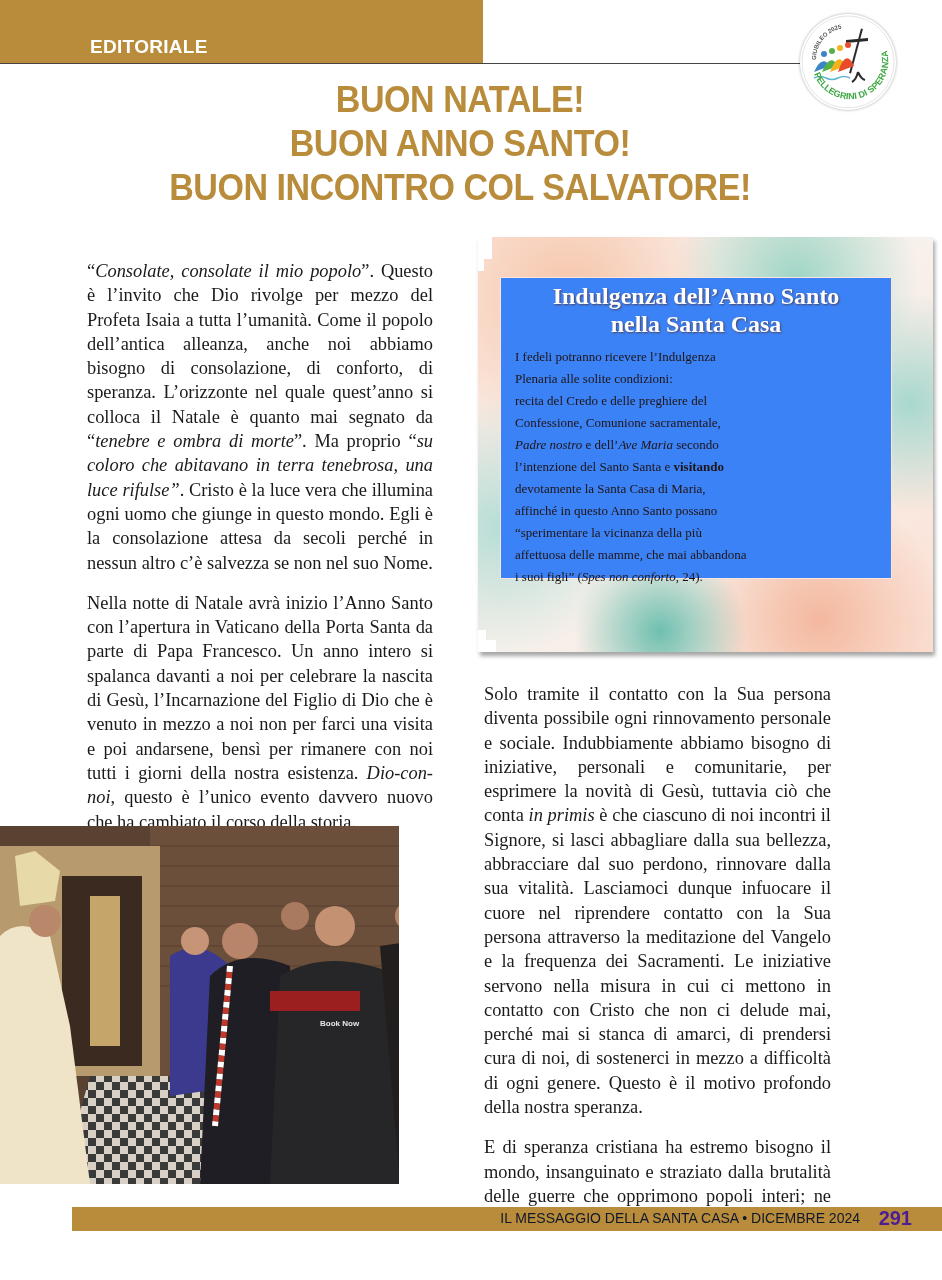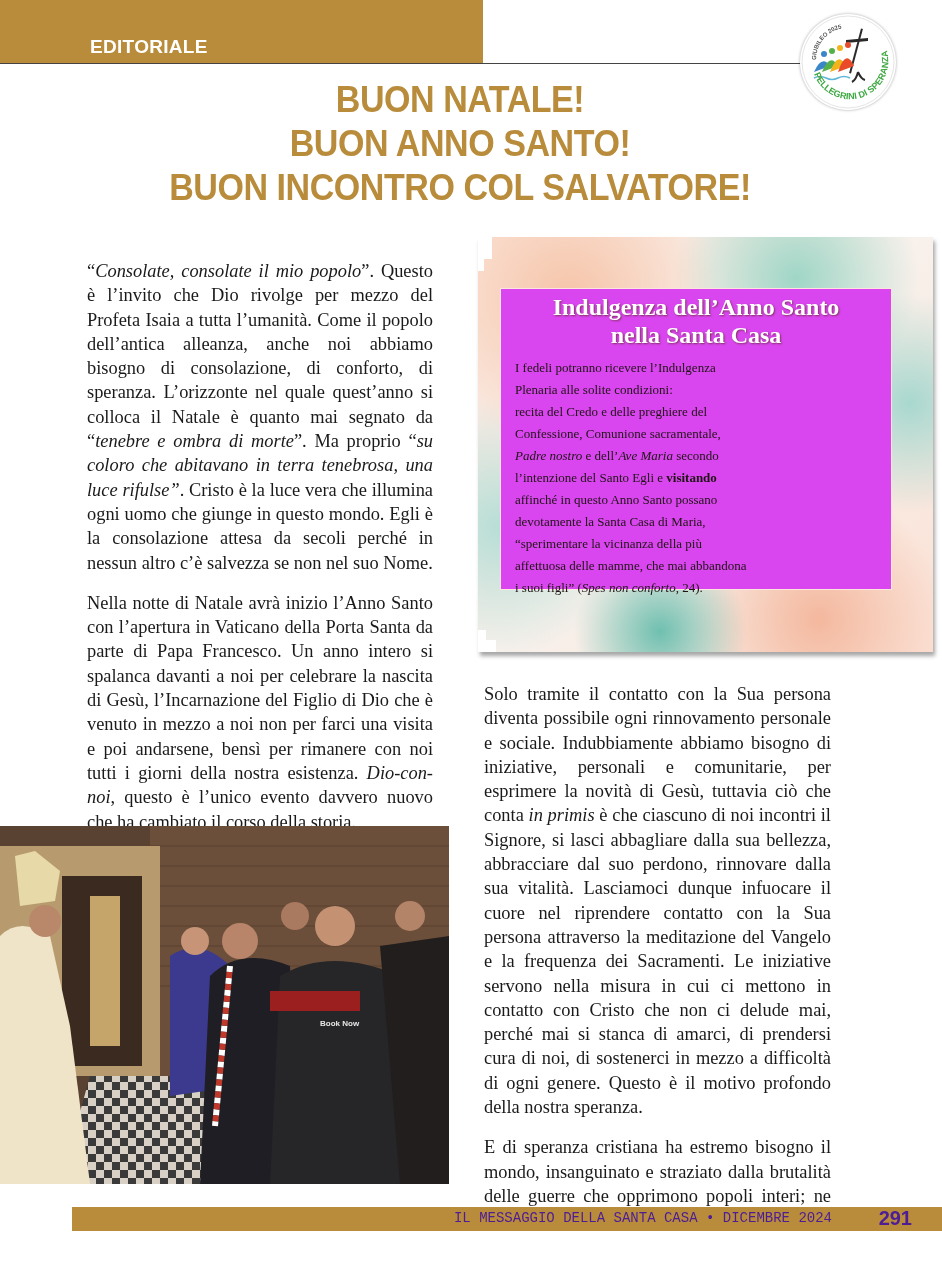--- a/index.html
+++ b/index.html
@@ -59,52 +59,52 @@
       radial-gradient(circle at 5% 70%, #b7ded6 0, rgba(183,222,214,0) 25%),
       radial-gradient(circle at 40% 95%, #6fc0b0 0, rgba(111,192,176,0) 18%),
       radial-gradient(circle at 75% 92%, #f4b89e 0, rgba(244,184,158,0) 25%),
       linear-gradient(135deg, #fbe6dc 0%, #f8f1ec 50%, #fbe1d5 100%);
     box-shadow: 2px 4px 4px rgba(0,0,0,0.35);
   }
   .deco-notch {
     position: absolute; background: #fff;
   }
   .panel {
-    position: absolute; left: 500px; top: 288px; width: 390px; height: 300px;
-    background: #d946ef;
+    position: absolute; left: 500px; top: 277px; width: 390px; height: 300px;
+    background: #3b82f6;
     border: 1.5px solid #fbe5dc;
   }
   .panel-title {
     position: absolute; left: 0; top: 4px; width: 100%;
     text-align: center; color: #ffffff; font-weight: bold;
     font-size: 24px; line-height: 28px;
     text-shadow: 1px 1px 2px rgba(90,40,30,0.7);
   }
   .panel-body {
     position: absolute; left: 14px; top: 68px; width: 372px;
     font-size: 13px; line-height: 22px; color: #1f1414;
   }
   .panel-body p { margin: 0; white-space: nowrap; }
 
   
   .photo {
-    position: absolute; left: 0; top: 826px; width: 449px; height: 358px;
+    position: absolute; left: 0; top: 826px; width: 399px; height: 358px;
     overflow: hidden; background: #3d2c22;
   }
   .photo svg { display: block; }
 
   
   .footer-band {
     position: absolute; left: 72px; top: 1207px; width: 870px; height: 24px;
     background: #b98c3b;
   }
   .footer-text {
-    position: absolute; right: 110px; top: 3px;
-    font-family: Liberation Mono, monospace; font-size: 14px;
-    color: #4c1d95; white-space: nowrap;
+    position: absolute; right: 82px; top: 3px;
+    font-family: Liberation Sans, sans-serif; font-size: 14px;
+    color: #0f172a; white-space: nowrap;
   }
   .page-num {
     position: absolute; right: 30px; top: 0px;
     font-family: "Liberation Sans", sans-serif; font-weight: bold;
     font-size: 20px; color: #4c1d95;
   }
   i, em { font-style: italic; }
 </style>
 </head>
 <body>
@@ -163,23 +163,23 @@
   <div class="panel-title">
     <div>Indulgenza dell’Anno Santo</div>
     <div>nella Santa Casa</div>
   </div>
   <div class="panel-body">
     <p><span>I fedeli potranno ricevere l’Indulgenza</span></p>
     <p><span>Plenaria alle solite condizioni:</span></p>
     <p><span>recita del Credo e delle preghiere del</span></p>
     <p><span>Confessione, Comunione sacramentale,</span></p>
     <p><i>Padre nostro</i><span> e dell’</span><i>Ave Maria</i><span> secondo</span></p>
-    <p><span>l’intenzione del Santo Egli e </span><b>visitando</b></p>
+    <p><span>l’intenzione del Santo Santa e </span><b>visitando</b></p>
+    <p><span>devotamente la Santa Casa di Maria,</span></p>
     <p><span>affinché in questo Anno Santo possano</span></p>
-    <p><span>devotamente la Santa Casa di Maria,</span></p>
     <p><span>“sperimentare la vicinanza della più</span></p>
     <p><span>affettuosa delle mamme, che mai abbandona</span></p>
     <p><span>i suoi figli” (</span><i>Spes non conforto</i><span>, 24).</span></p>
   </div>
 </div>
 
 <div class="photo" title="A bishop in white vestments and mitre greets a line of scouts wearing red-and-white neckerchiefs inside the brick-walled Holy House">
   <svg width="449" height="358" viewBox="0 0 449 358">
 
     <rect x="0" y="0" width="449" height="358" fill="#5a4232"></rect>

